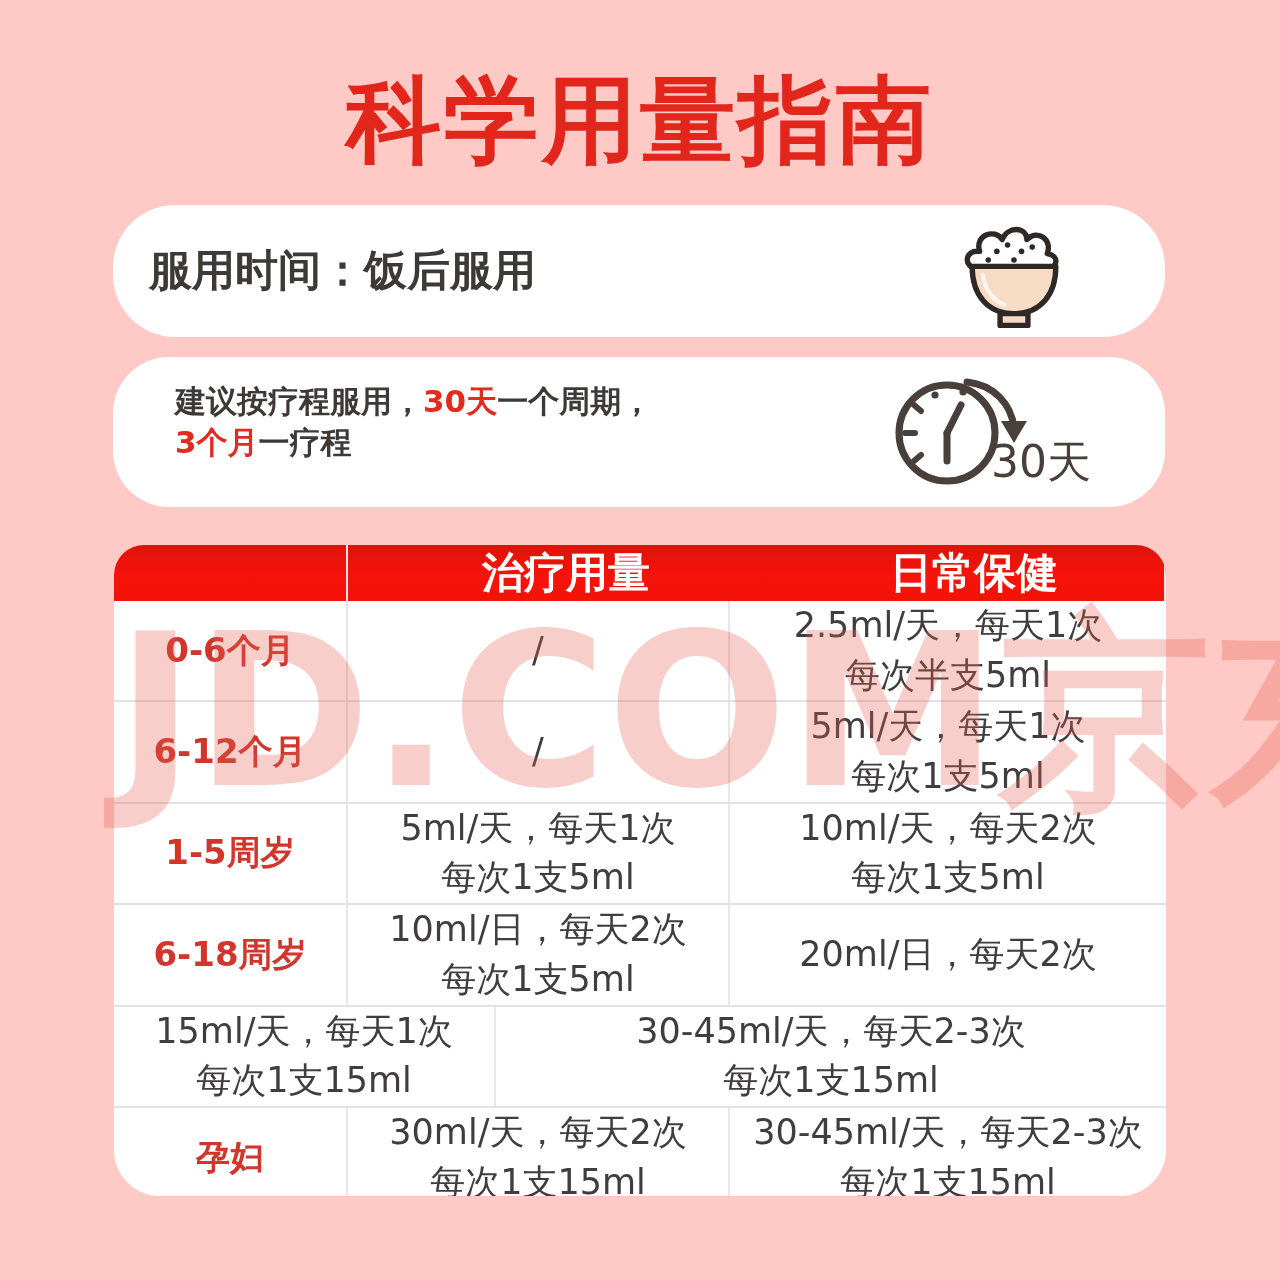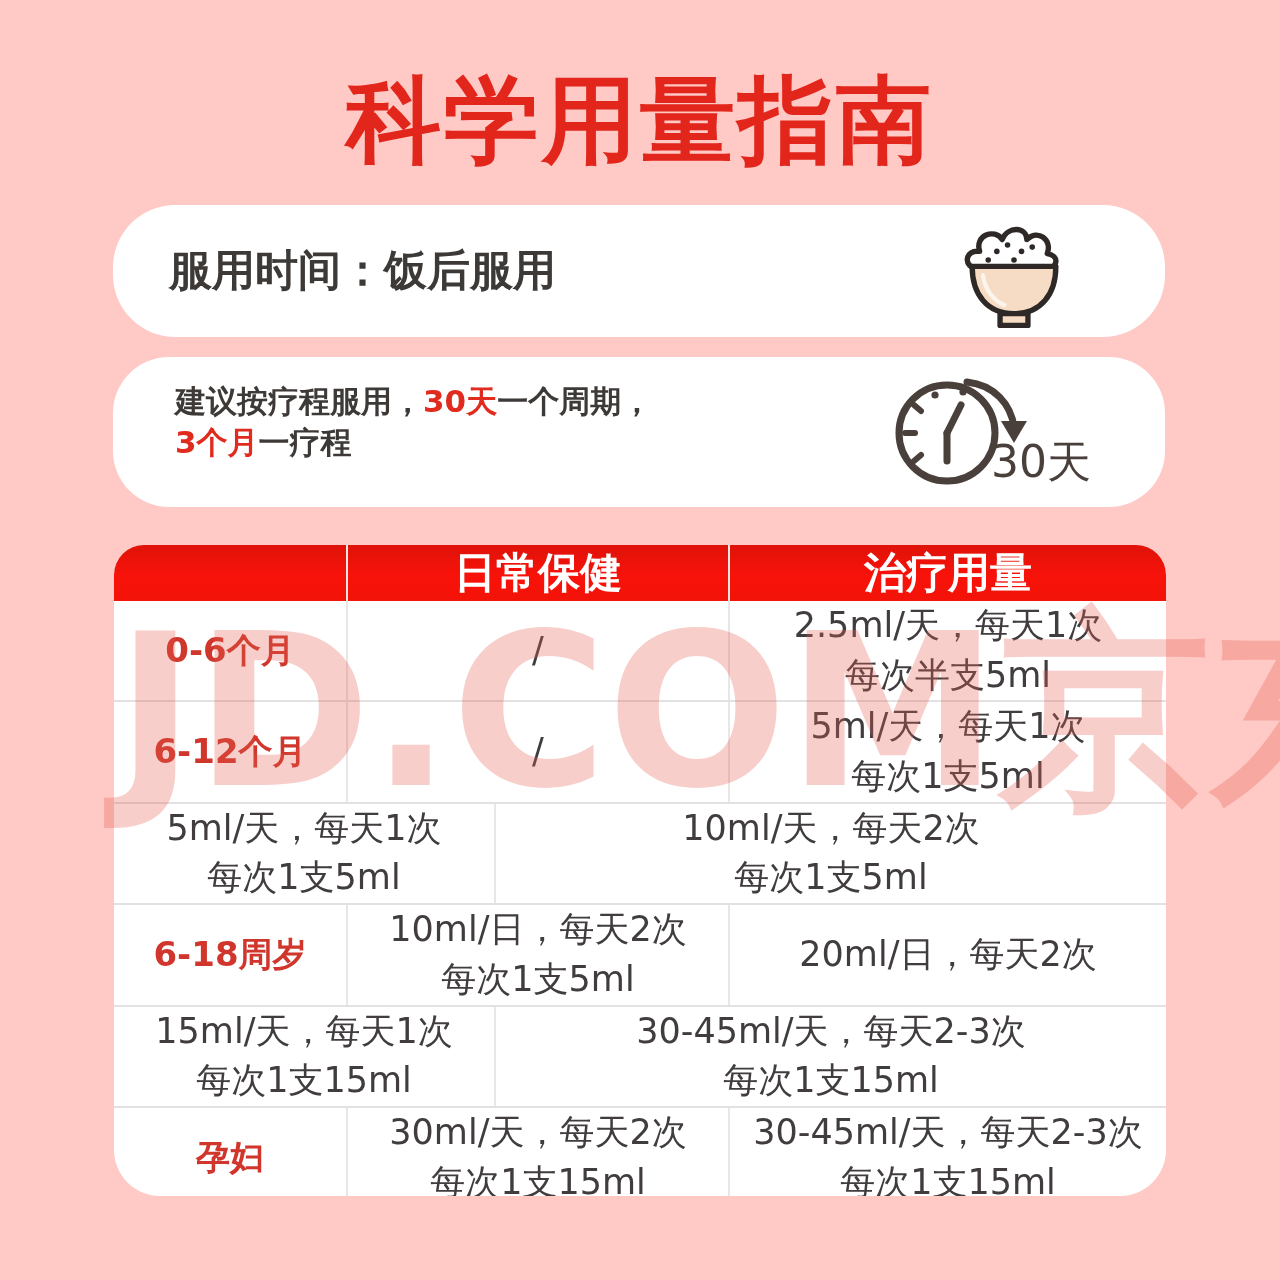--- a/index.html
+++ b/index.html
@@ -17,21 +17,21 @@
   }
   
   .card {
     position:absolute; left:113px; width:1052px; background:#ffffff;
   }
   .card-timing {
     top:205px; height:132px; border-radius:62px;
     display:flex; align-items:center;
   }
   .card-timing .card-text {
-    padding-left:56px; font-size:43px; font-weight:bold; color:#3d3937;
+    padding-left:36px; font-size:43px; font-weight:bold; color:#3d3937;
   }
   .bowl-wrap { position:absolute; right:92px; top:14px; width:118px; height:112px; }
   .card-cycle { top:357px; height:150px; border-radius:56px; }
   .cycle-lines {
     position:absolute; left:62px; top:24px;
     font-size:31px; font-weight:bold; color:#3d3937; line-height:1.33;
   }
   .seg-red { color:#e02b1e; }
   .clock-wrap { position:absolute; right:82px; top:12px; width:200px; height:126px; }
   .clock-label {
@@ -114,22 +114,22 @@
         <path d="M84 13 C112 16 128 36 131 58" fill="none" stroke="#493f3b" stroke-width="7" stroke-linecap="round"></path>
         <polygon points="118,52 144,52 131,74" fill="#493f3b"></polygon>
       </svg>
       <span class="clock-label">30天</span>
     </span>
   </div>
 
   <div class="dose-table">
     <div class="thead">
       <div class="th col-label"></div>
+      <div class="th col-treat">治疗用量</div>
       <div class="th col-daily">日常保健</div>
-      <div class="th col-treat">治疗用量</div>
     </div>
     <div class="tbody">
 
       <div class="tr">
         <div class="td col-label">
             <span class="cell-line">0-6个月</span>
             <span class="cell-line"></span>
           </div>
         <div class="td col-daily">
             <span class="cell-line">/</span>
@@ -150,20 +150,24 @@
             <span class="cell-line">/</span>
             <span class="cell-line"></span>
           </div>
         <div class="td col-treat">
             <span class="cell-line">5ml/天，每天1次</span>
             <span class="cell-line">每次1支5ml</span>
           </div>
       </div>
 
       <div class="tr">
+        <div class="td col-label">
+            <span class="cell-line">1-5周岁</span>
+            <span class="cell-line"></span>
+          </div>
         <div class="td col-daily">
             <span class="cell-line">5ml/天，每天1次</span>
             <span class="cell-line">每次1支5ml</span>
           </div>
         <div class="td col-treat">
             <span class="cell-line">10ml/天，每天2次</span>
             <span class="cell-line">每次1支5ml</span>
           </div>
       </div>
 

